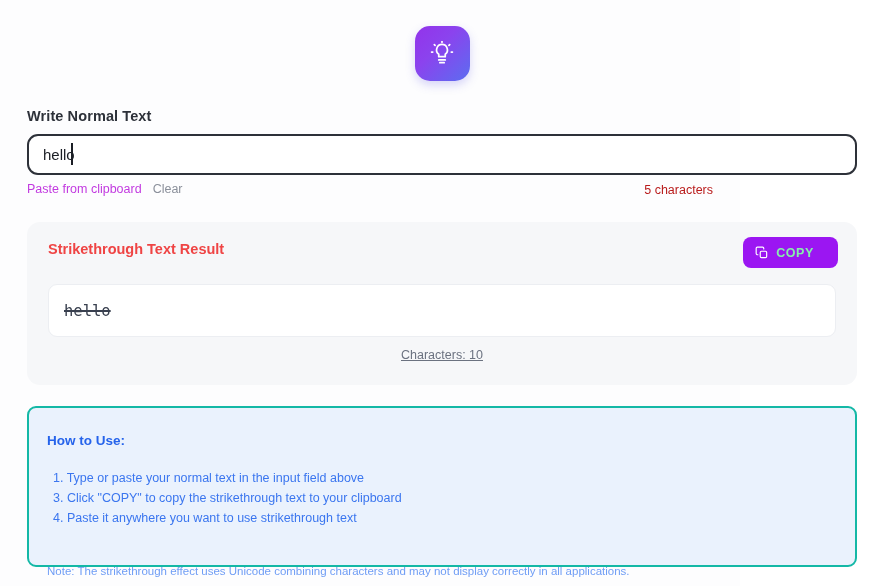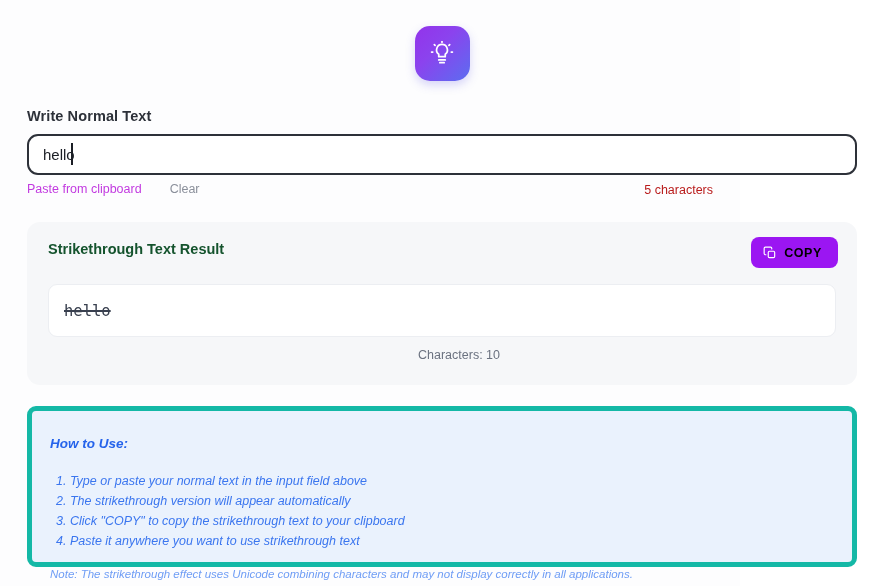--- a/index.html
+++ b/index.html
@@ -77,21 +77,21 @@
     width: 1.5px;
     height: 22px;
     background: #1b1e25;
   }
   .actions-row {
     position: absolute;
     left: 27px;
     top: 182px;
     display: flex;
     align-items: center;
-    gap: 28px;
+    gap: 11px;
     font-size: 12.5px;
     justify-content: center;
   }
   .link-paste {
     color: #c23ae0;
     cursor: pointer;
   }
   .link-clear {
     color: #8b909b;
     cursor: pointer;
@@ -114,35 +114,35 @@
     box-sizing: border-box;
     background: #f6f7f9;
     border-radius: 13px;
   }
   .result-head {
     position: absolute;
     left: 21px;
     top: 19px;
     font-size: 14.5px;
     font-weight: bold;
-    color: #14532d;
+    color: #ef4444;
   }
   .copy-btn {
     position: absolute;
     right: 19px;
     top: 15px;
     height: 31px;
-    padding: 0 16px 0 12px;
+    padding: 0 24px 0 12px;
     display: flex;
     align-items: center;
     gap: 7px;
     background: #9b16f2;
     border: none;
     border-radius: 8px;
-    color: #000000;
+    color: #86efac;
     font-family: "Liberation Sans", sans-serif;
     font-size: 12.5px;
     font-weight: bold;
     letter-spacing: .6px;
     cursor: pointer;
   }
   .copy-btn svg { display: block; }
   .result-box {
     position: absolute;
     left: 21px;
@@ -159,40 +159,40 @@
   }
   .result-text {
     font-family: "DejaVu Sans Mono", monospace;
     font-size: 15.5px;
     color: #39404f;
     text-decoration: line-through;
     text-decoration-thickness: 1.5px;
   }
   .result-count {
     position: absolute;
-    left: 17px;
+    left: 0;
     top: 126px;
     width: 830px;
     text-align: center;
     font-size: 12.5px;
     color: #6b7280;
+    text-decoration: underline;
   }
 
   
   .info-panel {
     position: absolute;
     left: 27px;
     top: 406px;
     width: 830px;
     height: 161px;
     box-sizing: border-box;
     background: #eaf2fd;
-    border: 5px solid #14b8a6;
+    border: 2px solid #14b8a6;
     border-radius: 9px;
-    font-style: italic;
   }
   .info-title {
     position: absolute;
     left: 18px;
     top: 25px;
     font-size: 13.5px;
     font-weight: bold;
     color: #2563eb;
   }
   .info-list {
@@ -268,20 +268,19 @@
       <span class="result-text">hello</span>
     </div>
 
     <div class="result-count">Characters: 10</div>
   </div>
 
   <div class="info-panel">
     <div class="info-title">How to Use:</div>
     <ul class="info-list">
       <li>1. Type or paste your normal text in the input field above</li>
-      <li>2. The strikethrough version will appear automatically</li>
       <li>3. Click "COPY" to copy the strikethrough text to your clipboard</li>
       <li>4. Paste it anywhere you want to use strikethrough text</li>
     </ul>
     <div class="info-note">Note: The strikethrough effect uses Unicode combining characters and may not display correctly in all applications.</div>
   </div>
 
 </div>
 
 </body></html>

